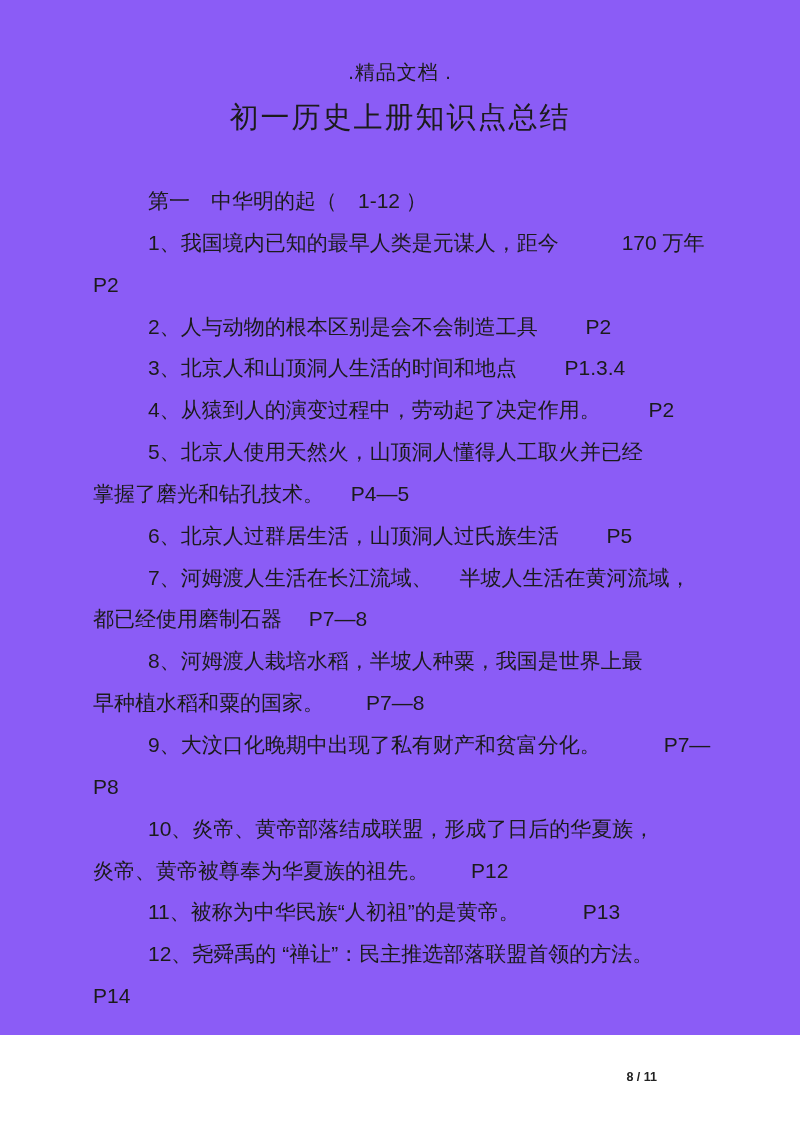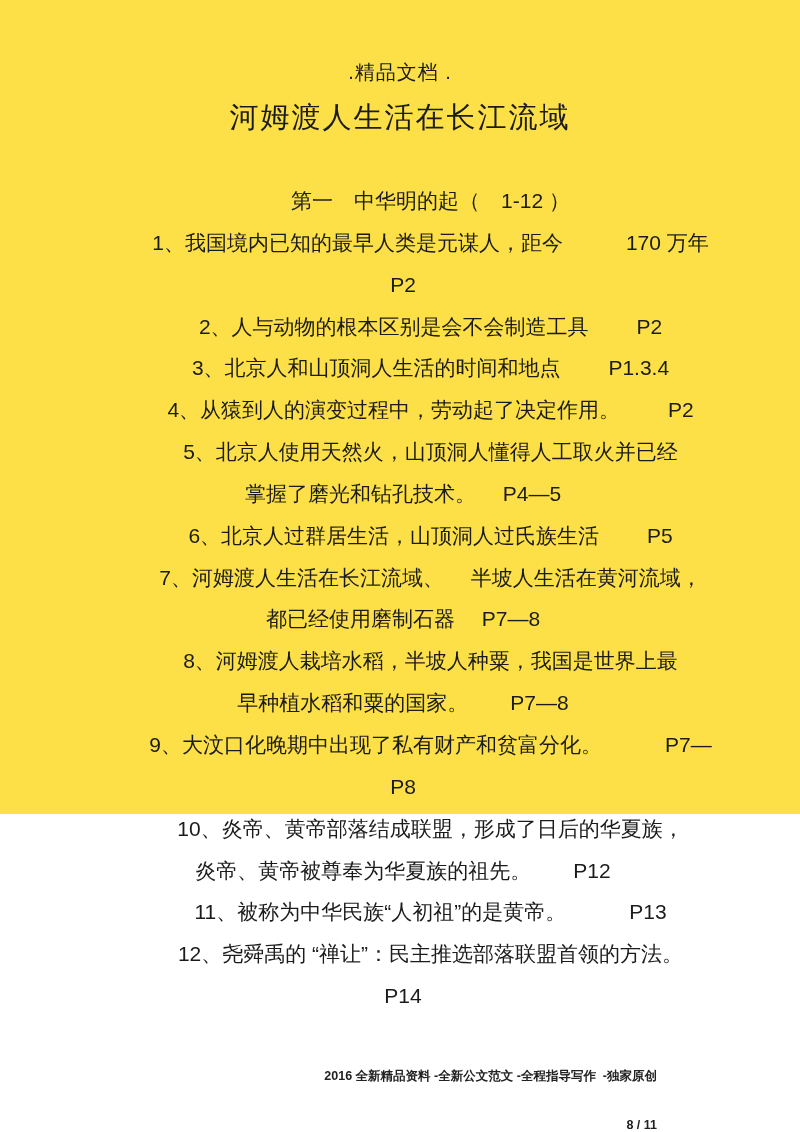--- a/index.html
+++ b/index.html
@@ -10,22 +10,22 @@
     width: 800px;
     height: 1132px;
     background: #ffffff;
     font-family: "Liberation Sans", "DejaVu Sans", sans-serif;
     color: #1b1b1b;
     overflow: hidden;
   }
   .page {
     position: relative;
     width: 800px;
-    height: 814px;
-    background: #fde047;
+    height: 1035px;
+    background: #8b5cf6;
   }
   .header-note {
     position: absolute;
     top: 59px;
     left: 0;
     right: 0;
     text-align: center;
     font-size: 20px;
     letter-spacing: 1px;
     white-space: pre;
@@ -44,21 +44,20 @@
     position: absolute;
     top: 180px;
     left: 93px;
     width: 620px;
     font-size: 21px;
     line-height: 41.85px;
     white-space: pre;
   }
   .doc-body .line {
     height: 41.85px;
-    text-align: center;
   }
   .doc-body .line.indent {
     text-indent: 55px;
   }
   .footer {
     position: absolute;
     top: 1036px;
     right: 143px;
     text-align: right;
     font-size: 12.5px;
@@ -71,22 +70,21 @@
     margin-top: 1px;
   }
 </style>
 </head>
 <body>
 
 <div class="page">
 
   <div class="header-note">.精品文档 .</div>
 
-  <div class="page-title">河姆渡人生活在长江流域</div>
+  <div class="page-title">初一历史上册知识点总结</div>
 
   <div class="doc-body"><div class="line indent">第一　中华明的起（　1-12 ）</div><div class="line indent">1、我国境内已知的最早人类是元谋人，距今　　　170 万年</div><div class="line">P2</div><div class="line indent">2、人与动物的根本区别是会不会制造工具　　 P2</div><div class="line indent">3、北京人和山顶洞人生活的时间和地点　　 P1.3.4</div><div class="line indent">4、从猿到人的演变过程中，劳动起了决定作用。　　 P2</div><div class="line indent">5、北京人使用天然火，山顶洞人懂得人工取火并已经</div><div class="line">掌握了磨光和钻孔技术。　 P4—5</div><div class="line indent">6、北京人过群居生活，山顶洞人过氏族生活　　 P5</div><div class="line indent">7、河姆渡人生活在长江流域、　 半坡人生活在黄河流域，</div><div class="line">都已经使用磨制石器　 P7—8</div><div class="line indent">8、河姆渡人栽培水稻，半坡人种粟，我国是世界上最</div><div class="line">早种植水稻和粟的国家。　　P7—8</div><div class="line indent">9、大汶口化晚期中出现了私有财产和贫富分化。　　　P7—</div><div class="line">P8</div><div class="line indent">10、炎帝、黄帝部落结成联盟，形成了日后的华夏族，</div><div class="line">炎帝、黄帝被尊奉为华夏族的祖先。　　P12</div><div class="line indent">11、被称为中华民族“人初祖”的是黄帝。　　　P13</div><div class="line indent">12、尧舜禹的 “禅让”：民主推选部落联盟首领的方法。</div><div class="line">P14</div></div>
 
   <div class="footer">
-    <div class="credit">2016 全新精品资料 -全新公文范文 -全程指导写作  -独家原创</div>
     <div class="page-number">8 / 11</div>
   </div>
 
 </div>
 
 </body></html>

